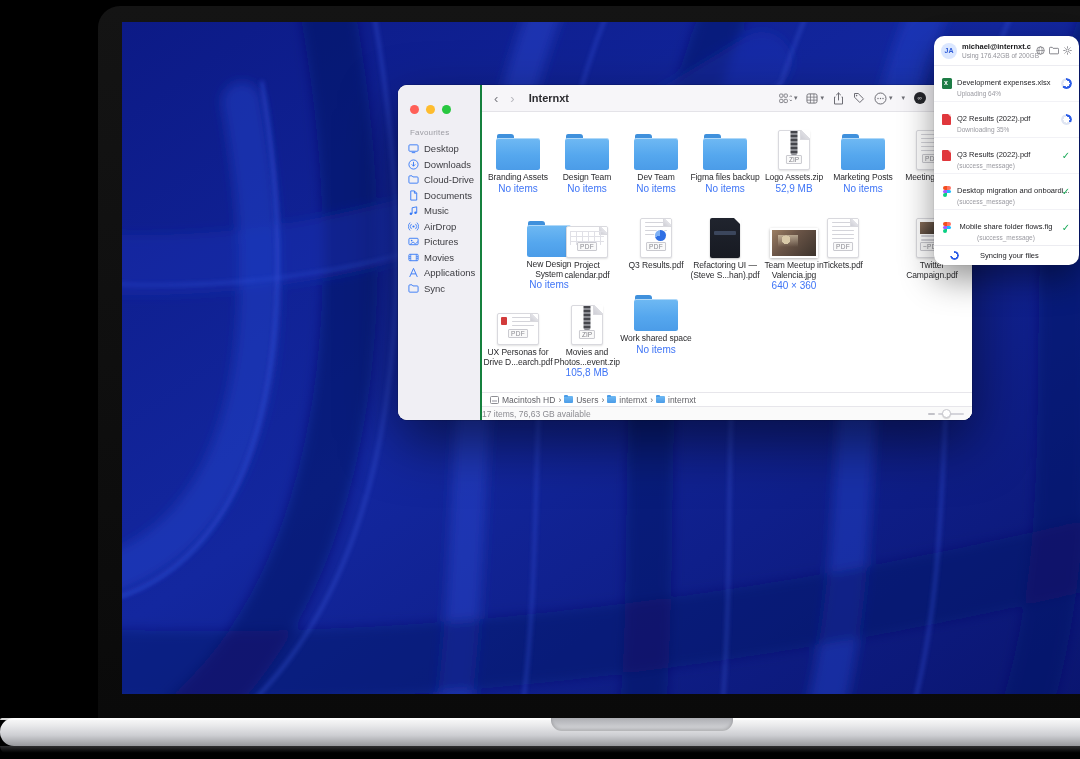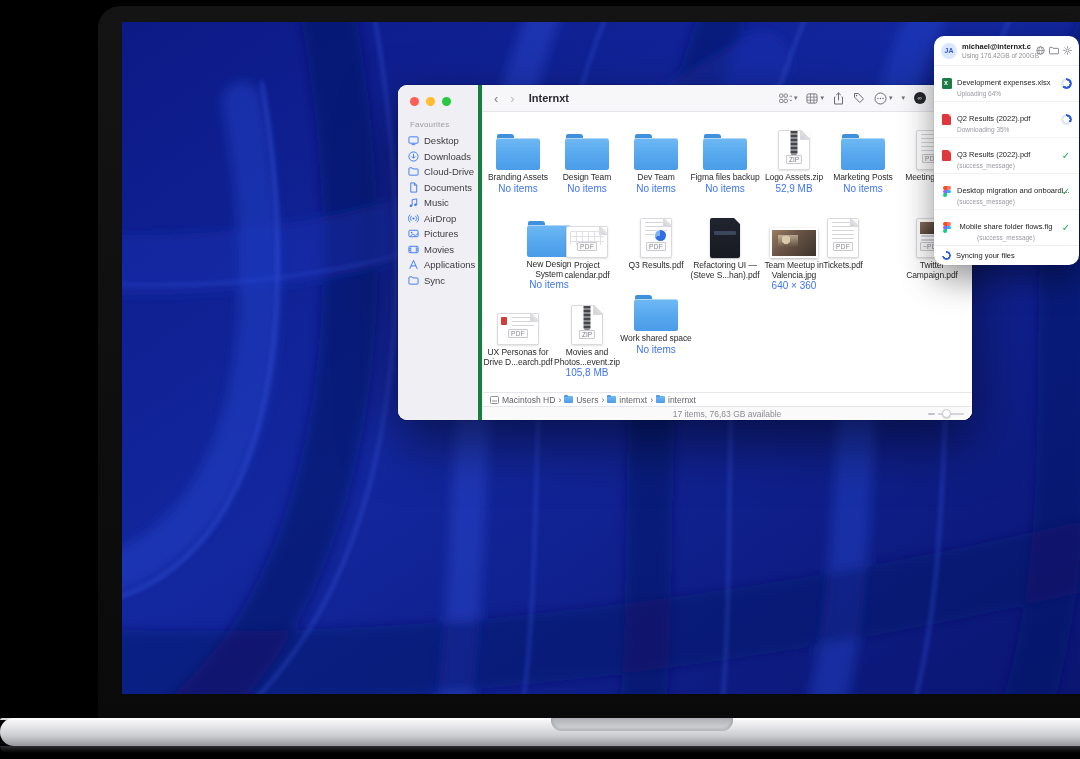--- a/index.html
+++ b/index.html
@@ -18,21 +18,21 @@
   .laptop-base::before{content:"";position:absolute;left:0;top:0;width:100%;height:2px;background:rgba(255,255,255,.85);border-radius:14px 0 0 0;}
   .base-notch{position:absolute;left:551px;top:0;width:182px;height:13px;
     background:linear-gradient(180deg,#aeafb4,#d9dadd);border-radius:0 0 11px 11px;
     box-shadow:inset 0 -2px 3px rgba(0,0,0,.18);}
   .base-shadow{position:absolute;left:0;top:746px;width:1080px;height:8px;
     background:linear-gradient(180deg,#2e2e30,#000 85%);border-radius:0 0 0 12px;}
 
   
   .finder{position:absolute;left:398px;top:85px;width:574px;height:335px;border-radius:9px;
     background:#fff;box-shadow:0 22px 55px rgba(0,0,0,.5),0 0 0 .5px rgba(0,0,0,.25);display:flex;overflow:hidden;}
-  .sidebar{width:84px;flex:0 0 84px;background:#f0eff4;border-right:4px solid #15803d;padding:10px 0 0 10px;position:relative;}
+  .sidebar{width:84px;flex:0 0 84px;background:#f0eff4;border-right:2px solid #15803d;padding:18px 0 0 10px;position:relative;}
   .lights{display:flex;gap:7px;margin:2px 0 14px 2px;}
   .light{width:9px;height:9px;border-radius:50%;}
   .light.r{background:#ff5f57;} .light.y{background:#febc2e;} .light.g{background:#28c840;}
   .side-section{font-size:8px;color:#9c9ca3;margin:4px 0 4px 2px;letter-spacing:.2px;}
   .side-item{display:flex;align-items:center;gap:5px;height:15.5px;color:#3b3b40;font-size:9.5px;cursor:default;white-space:nowrap;}
   .side-item .ic{width:11px;height:11px;flex:0 0 11px;display:flex;align-items:center;justify-content:center;color:#3478f6;}
   .side-item .ic svg{width:11px;height:11px;}
 
   .main{flex:1;display:flex;flex-direction:column;min-width:0;background:#fff;}
   .toolbar{height:27px;flex:0 0 27px;background:#f7f6f9;border-bottom:1px solid #e4e3e8;display:flex;align-items:center;padding:0 10px;gap:8px;}
@@ -76,21 +76,21 @@
   .zip .ziptag{position:absolute;left:50%;transform:translateX(-50%);bottom:5px;font-size:6.5px;color:#7e7e85;border:1px solid #c9c9cf;background:#fafafa;padding:0 2px;border-radius:1px;}
   .imgthumb{width:48px;height:30px;background:linear-gradient(135deg,#9c7f63 0%,#6b5547 40%,#3c332c 100%);border:2px solid #fff;box-shadow:0 1px 3px rgba(0,0,0,.3);border-radius:1px;position:relative;overflow:hidden;}
   .imgthumb::after{content:"";position:absolute;left:6px;top:5px;width:20px;height:12px;background:radial-gradient(circle at 40% 40%,#d9c9a8 0 30%,transparent 32%),linear-gradient(180deg,rgba(255,244,214,.5),transparent);}
 
   .pathbar{height:14px;flex:0 0 14px;border-top:1px solid #e7e6eb;display:flex;align-items:center;padding:0 8px;gap:3px;background:#fff;font-size:8.5px;color:#636369;white-space:nowrap;}
   .crumb{display:flex;align-items:center;gap:3px;}
   .mini-folder{width:9px;height:7px;border-radius:1px;background:linear-gradient(180deg,#6fb9f3,#4b9ce8);position:relative;}
   .mini-folder::before{content:"";position:absolute;left:0;top:-1.5px;width:4px;height:2px;border-radius:1px 1px 0 0;background:#4b9ce8;}
   .mini-mac{width:9px;height:8px;border:1px solid #8e8e94;border-radius:1.5px;position:relative;}
   .mini-mac::after{content:"";position:absolute;left:1px;bottom:1px;right:1px;height:2px;background:#c6c6cc;}
-  .statusbar{height:14px;flex:0 0 14px;border-top:1px solid #e7e6eb;background:#fafafa;display:flex;align-items:center;justify-content:center;position:relative;font-size:8.5px;color:#8b8b91;}
+  .statusbar{height:14px;flex:0 0 14px;border-top:1px solid #e7e6eb;background:#fafafa;display:flex;align-items:center;justify-content:flex-start;position:relative;font-size:8.5px;color:#8b8b91;}
   .zoomctl{position:absolute;right:8px;display:flex;align-items:center;gap:3px;}
   .zoomctl .track{width:26px;height:2px;background:#d4d4da;border-radius:1px;position:relative;}
   .zoomctl .knob{position:absolute;left:4px;top:-3.5px;width:9px;height:9px;border-radius:50%;background:#fff;border:1px solid #c6c6cc;box-shadow:0 1px 1px rgba(0,0,0,.15);}
   .zoomctl .dash{width:7px;height:2px;background:#c2c2c8;border-radius:1px;}
 
   
   .sync-panel{position:absolute;left:934px;top:36px;width:145px;border-radius:10px;background:#fff;
     box-shadow:0 14px 34px rgba(0,0,0,.42),0 0 0 .5px rgba(0,0,0,.08);overflow:hidden;z-index:5;}
   .sp-header{display:flex;align-items:center;gap:5px;padding:6px 7px;border-bottom:1px solid #ececf1;}
   .avatar{width:16px;height:16px;border-radius:50%;background:#dbe7ff;color:#2e5bd7;font-size:7px;font-weight:700;display:flex;align-items:center;justify-content:center;flex:0 0 16px;}
@@ -102,21 +102,21 @@
   .sp-row{display:flex;align-items:center;gap:5px;padding:4.5px 7px;border-bottom:1px solid #f2f2f6;}
   .sp-row:last-of-type{border-bottom:none;text-align:center;}
   .sp-fic{width:11px;flex:0 0 11px;display:flex;justify-content:center;}
   .sp-txt{flex:1;min-width:0;}
   .sp-name{font-size:7.5px;color:#1d1d21;white-space:nowrap;overflow:hidden;text-overflow:ellipsis;}
   .sp-sub{font-size:6.5px;color:#9a9aa1;margin-top:1px;white-space:nowrap;}
   .sp-status{flex:0 0 12px;display:flex;justify-content:center;}
   .ring{width:11px;height:11px;border-radius:50%;
     -webkit-mask:radial-gradient(farthest-side,transparent 55%,#000 58%);mask:radial-gradient(farthest-side,transparent 55%,#000 58%);}
   .check{color:#18a957;font-size:10px;font-weight:700;line-height:1;}
-  .sp-footer{display:flex;align-items:center;gap:5px;padding:5px 8px;border-top:1px solid #ececf1;}
+  .sp-footer{display:flex;align-items:center;gap:21px;padding:5px 16px;border-top:1px solid #ececf1;}
   .mini-ring{width:9px;height:9px;border-radius:50%;background:conic-gradient(#2b5ce6 0 75%,transparent 75% 100%);
     -webkit-mask:radial-gradient(farthest-side,transparent 52%,#000 56%);mask:radial-gradient(farthest-side,transparent 52%,#000 56%);}
   .sp-footer-label{font-size:7.5px;color:#222226;}
 
   
   .mi-xls{width:10px;height:11px;border-radius:1.5px;background:#1d7c45;position:relative;}
   .mi-xls::after{content:"x";color:#fff;font-size:7px;font-weight:700;position:absolute;left:2.5px;top:0.5px;}
   .mi-pdf{width:9px;height:11px;border-radius:1px;background:#e0373c;position:relative;}
   .mi-pdf::after{content:"";position:absolute;right:0;top:0;width:3px;height:3px;background:#fff;clip-path:polygon(0 0,100% 100%,100% 0);opacity:.8;}
   .mi-fig{width:8px;height:11px;display:grid;grid-template-columns:4px 4px;grid-auto-rows:3.6px;}

